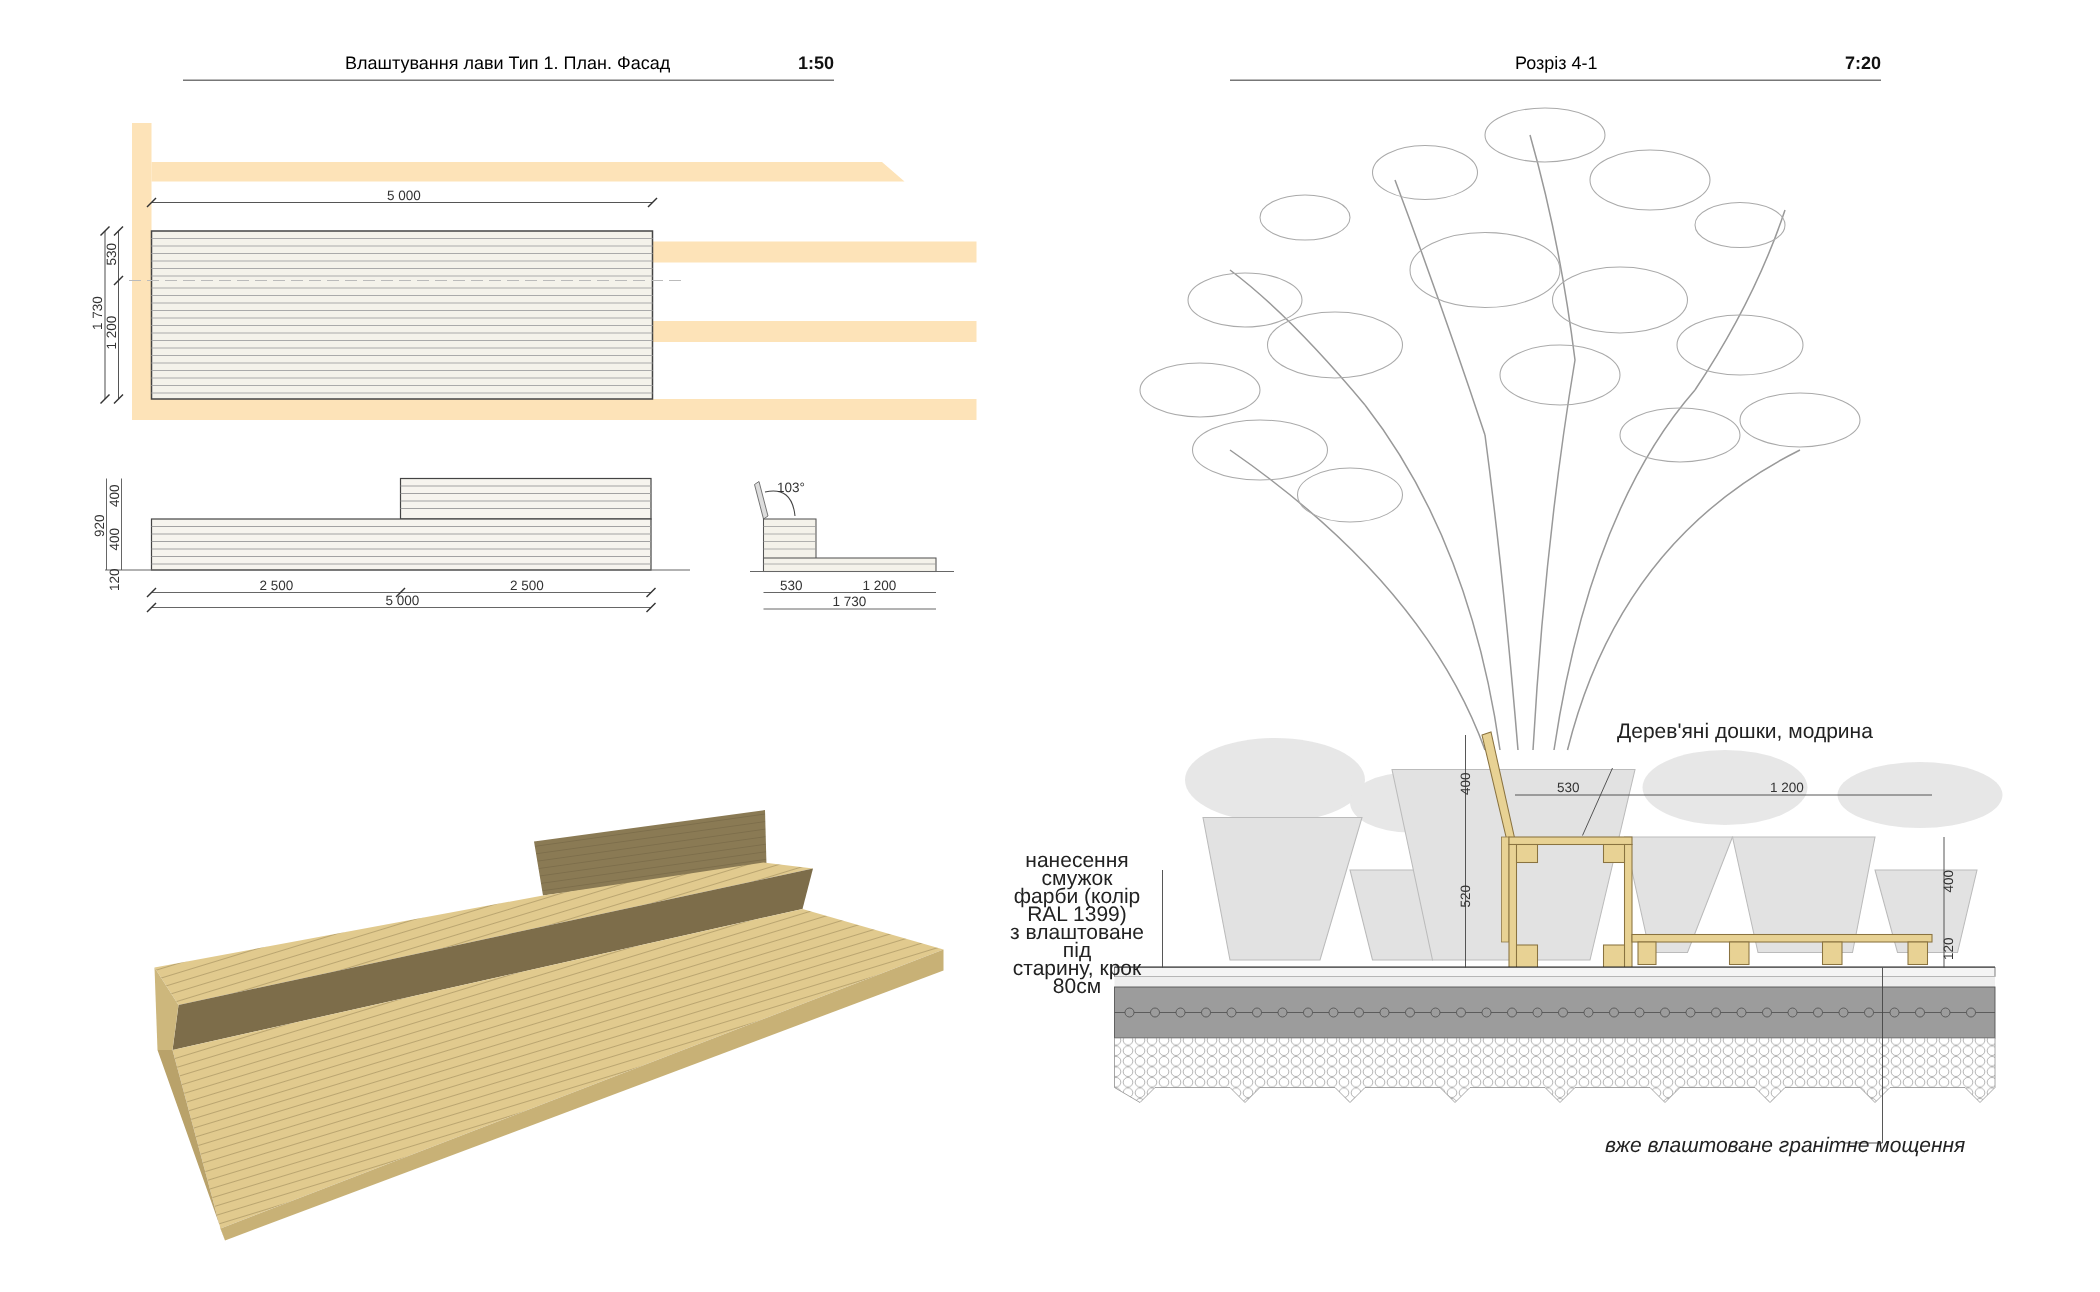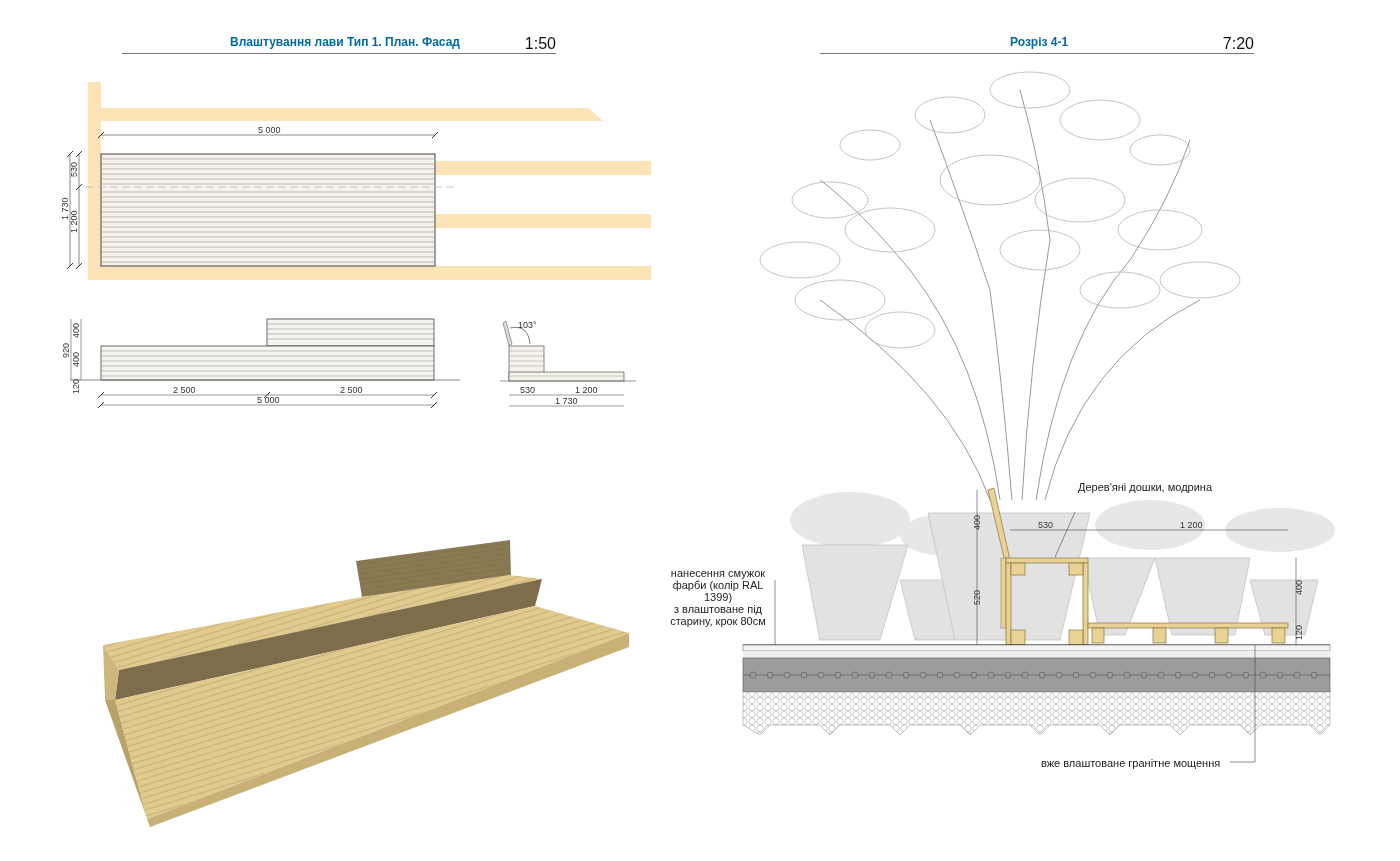--- a/index.html
+++ b/index.html
@@ -1,22 +1,22 @@
 <!DOCTYPE html>
 <html><head>
 <meta charset="utf-8">
 <style>
   html,body{margin:0;padding:0;background:#ffffff;}
   body{width:1400px;height:861px;position:relative;overflow:hidden;font-family:"Liberation Sans",sans-serif;color:#222;}
   .title-bar{position:absolute;border-bottom:1px solid #777;height:18px;}
-  .title-text{position:absolute;top:0;font-weight:bold;font-size:12px;color:#0369a1;white-space:nowrap;}
-  .scale-text{position:absolute;top:0;right:0;font-weight:normal;font-size:16px;color:#111;}
+  .title-text{position:absolute;top:0;font-weight:normal;font-size:12px;color:#000000;white-space:nowrap;}
+  .scale-text{position:absolute;top:0;right:0;font-weight:bold;font-size:12px;color:#111;}
   svg{position:absolute;overflow:visible;}
   .dim{font-family:"Liberation Sans",sans-serif;font-size:9px;fill:#333;}
-  .note{position:absolute;font-size:11px;color:#222;line-height:12px;}
+  .note{position:absolute;font-size:14px;color:#222;line-height:12px;}
 </style>
 </head>
 <body>
 
 <div class="title-bar" style="left:122px;top:35px;width:434px;">
   <span class="title-text" style="left:108px;">Влаштування лави Тип 1. План. Фасад</span>
   <span class="scale-text">1:50</span>
 </div>
 
 <div class="title-bar" style="left:820px;top:35px;width:434px;">
@@ -291,13 +291,13 @@
   <text class="dim" transform="translate(562,580) rotate(-90)">120</text>
 </svg>
 
 <div class="note" style="left:1078px;top:481px;">Дерев'яні дошки, модрина</div>
 <div class="note" style="left:668px;top:567px;text-align:center;width:100px;">
   <div>нанесення смужок</div>
   <div>фарби (колір RAL 1399)</div>
   <div>з влаштоване під</div>
   <div>старину, крок 80см</div>
 </div>
-<div class="note" style="left:1041px;top:757px;">вже влаштоване гранітне мощення</div>
+<div class="note" style="left:1070px;top:757px;font-style:italic;">вже влаштоване гранітне мощення</div>
 
 </body></html>

